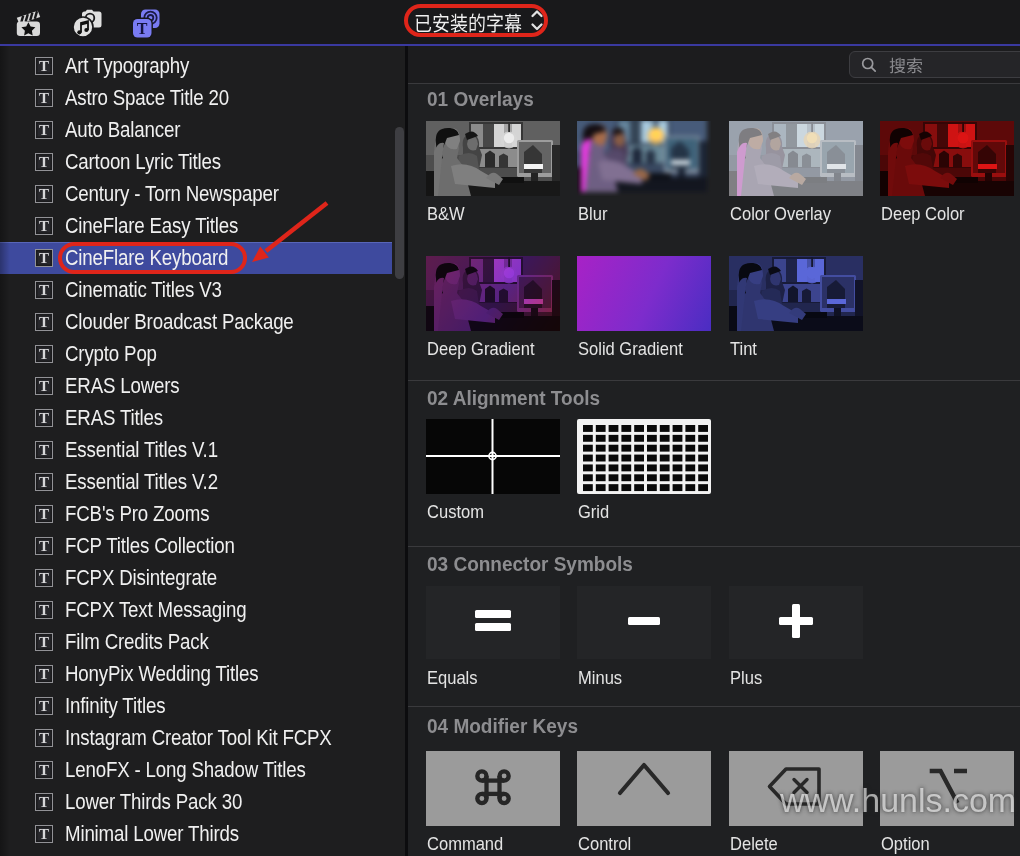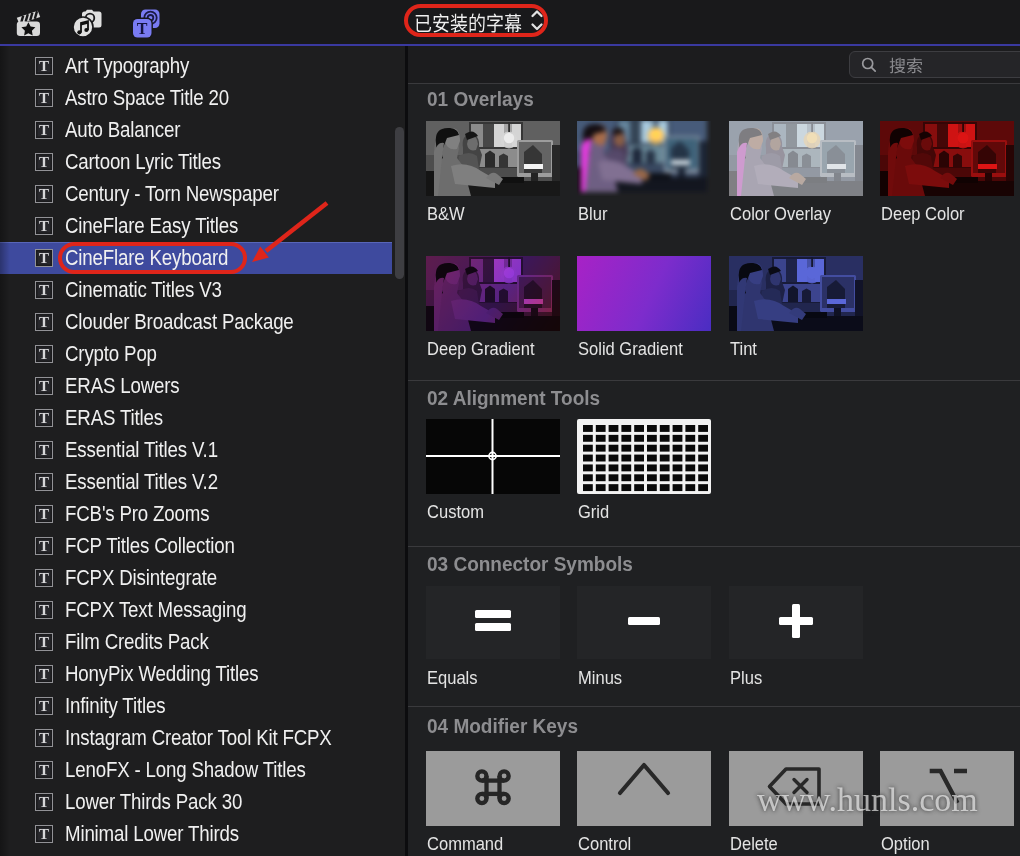--- a/index.html
+++ b/index.html
@@ -26,22 +26,22 @@
 .shead{position:absolute;left:19px;color:#8d8d90;font-size:20px;line-height:20px;font-weight:bold;
   transform:scaleX(.95);transform-origin:0 0;white-space:nowrap;}
 .hr{position:absolute;left:0px;width:612px;height:1px;background:#3a3a3d;}
 .th{position:absolute;width:134px;height:75px;overflow:hidden;}
 .th svg{position:absolute;left:0;top:0;}
 .ov{position:absolute;left:0;top:0;width:134px;height:75px;}
 .lbl{position:absolute;color:#e4e4e4;font-size:19px;line-height:19px;
   transform:scaleX(.87);transform-origin:0 0;white-space:nowrap;}
 .dth{position:absolute;width:134px;height:73px;background:#242527;}
 .kth{position:absolute;width:134px;height:75px;background:#9b9b9b;}
-#wm{left:757px;top:781px;color:rgba(255,255,255,.62);font-size:34px;letter-spacing:0px;
-  text-shadow:0 0 4px rgba(40,40,40,.9);white-space:nowrap;font-family:Liberation Serif, serif;}
+#wm{left:780px;top:781px;color:rgba(255,255,255,.62);font-size:34px;letter-spacing:0px;
+  text-shadow:0 0 4px rgba(40,40,40,.9);white-space:nowrap;}
 </style>
 </head>
 <body>
 <div class="abs" id="toolbar">
   <svg class="abs" style="left:16px;top:9px" width="27" height="28" viewBox="0 0 27 28">
     <path d="M0.8 8.8 L21.8 1.8 L24.2 8.0 L3.2 15 Z" fill="#d9d9d9"></path>
     <g stroke="#19191b" stroke-width="2.4">
       <line x1="5.0" y1="14.4" x2="7.2" y2="6.7"></line>
       <line x1="9.6" y1="12.9" x2="11.8" y2="5.1"></line>
       <line x1="14.2" y1="11.3" x2="16.4" y2="3.6"></line>

